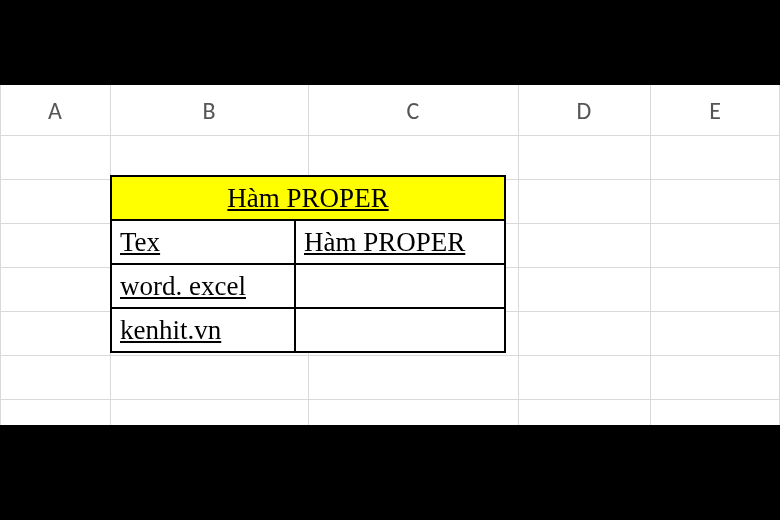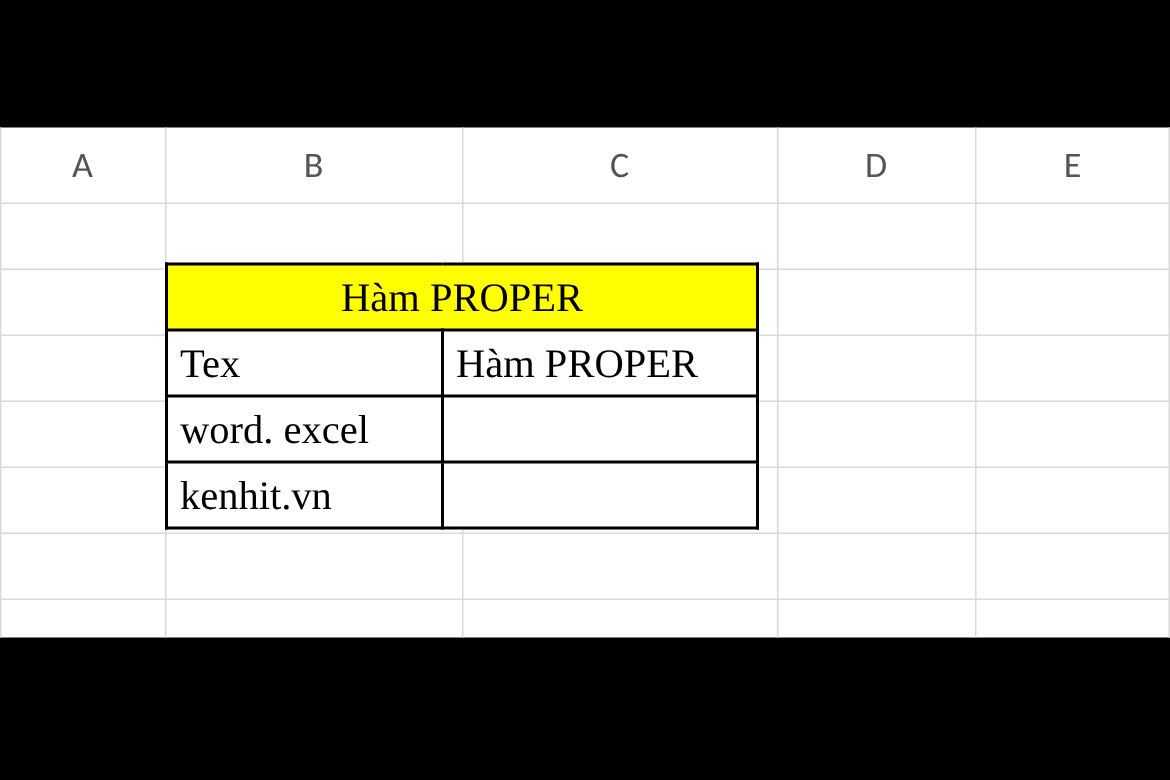--- a/index.html
+++ b/index.html
@@ -50,20 +50,21 @@
       color: #555;
       font-family: Calibri, Arial, sans-serif;
       font-size: 24px;
     }
     
     .data-table {
       position: absolute;
       top: 90px;
       left: 110px;
       border-collapse: collapse;
+      text-decoration: underline;
     }
     .data-table td {
       border: 2px solid #000;
       font-size: 27px;
       padding: 4px 8px;
       height: 44px;
       vertical-align: middle;
       background: #fff;
     }
     .col-b { width: 184px; }

